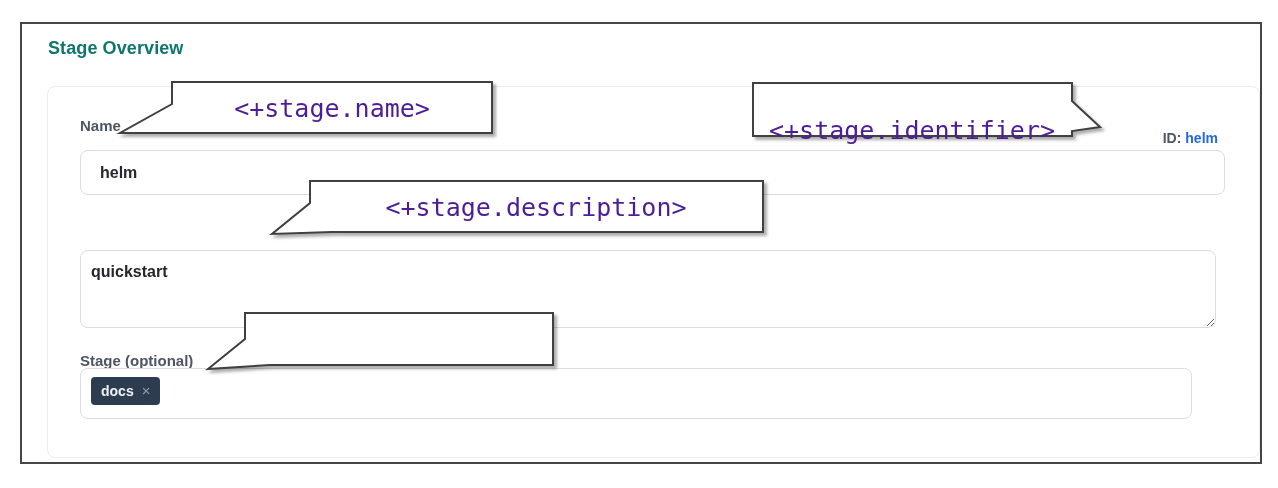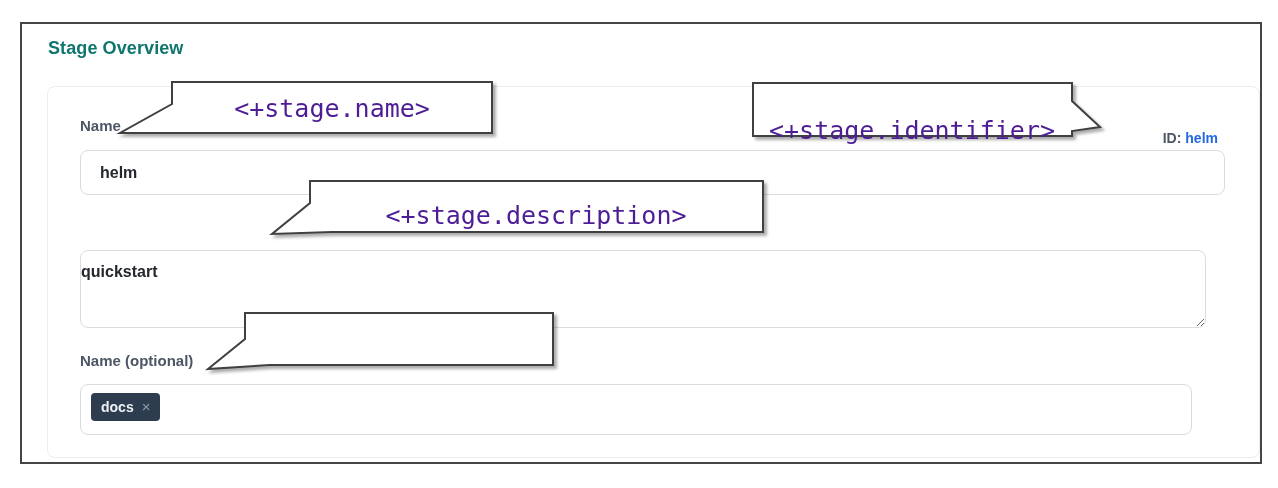--- a/index.html
+++ b/index.html
@@ -34,47 +34,47 @@
     position:absolute;left:80px;width:1110px;height:45px;z-index:2;
     border:1px solid #d9dce0;border-radius:8px;background:#fff;
     padding:0 12px 0 19px;box-sizing:content-box;
     font-family:"Liberation Sans",sans-serif;font-size:16px;font-weight:600;color:#24272c;
     outline:none;
   }
   #name-input{top:150px;width:1112px;height:43px;}
   #desc-input{
     position:absolute;left:80px;top:250px;width:1110px;height:52px;z-index:2;
     border:1px solid #d9dce0;border-radius:8px;background:#fff;
-    padding:12px 14px 12px 0;resize:both;
+    padding:12px 14px 12px 10px;resize:both;
     font-family:"Liberation Sans",sans-serif;font-size:16px;font-weight:600;color:#24272c;
     outline:none;overflow:auto;
   }
   .tags-input{
-    position:absolute;left:80px;top:384px;width:1112px;height:51px;z-index:2;
+    position:absolute;left:80px;top:368px;width:1112px;height:51px;z-index:2;
     border:1px solid #d9dce0;border-radius:8px;background:#fff;
     display:flex;align-items:flex-start;padding:8px 0 0 10px;box-sizing:border-box;
   }
   .chip{
     display:inline-flex;align-items:center;height:28px;padding:0 10px;
     background:#2e3c50;border-radius:4px;color:#eef1f4;
     font-size:14px;font-weight:600;line-height:28px;
   }
   .chip .chip-x{
     margin-left:8px;color:#949da9;font-weight:400;font-size:15px;cursor:pointer;
   }
   .callout-svg{position:absolute;left:0;top:0;z-index:10;pointer-events:none;}
   .callout-path{fill:#ffffff;stroke:#3f3f3f;stroke-width:2;}
   .callout-text{
     position:absolute;transform:translate(-50%,-50%);z-index:11;white-space:nowrap;
     font-family:"DejaVu Sans Mono","Liberation Mono",monospace;
     font-size:25px;color:#4c1d95;
   }
   #callout-text-name{left:332px;top:108px;}
   #callout-text-identifier{left:912px;top:110px;margin-top:20px;}
-  #callout-text-description{left:536px;top:215px;text-align:right;}
+  #callout-text-description{left:536px;top:207px;text-align:right;}
   #callout-text-tags{left:399px;top:339px;}
 </style>
 </head>
 <body>
 
 <div id="app">
 
   <div class="frame"></div>
 
   <h1 class="title">Stage Overview</h1>
@@ -85,21 +85,21 @@
 
   <div class="id-line">
     <span>ID:</span><span class="id-value">helm</span>
   </div>
 
   <input class="text-input" id="name-input" type="text" value="helm" style="">
 
 
   <textarea id="desc-input" style="">quickstart</textarea>
 
-  <label class="field-label" id="tags-label">Name (optional)</label>
+  <label class="field-label" id="tags-label">Stage (optional)</label>
 
   <div class="tags-input">
     <span class="chip">
       <span>docs</span>
       <span class="chip-x">×</span>
     </span>
   </div>
 
   <svg class="callout-svg" width="1278" height="488" viewBox="0 0 1278 488">
     <defs>

